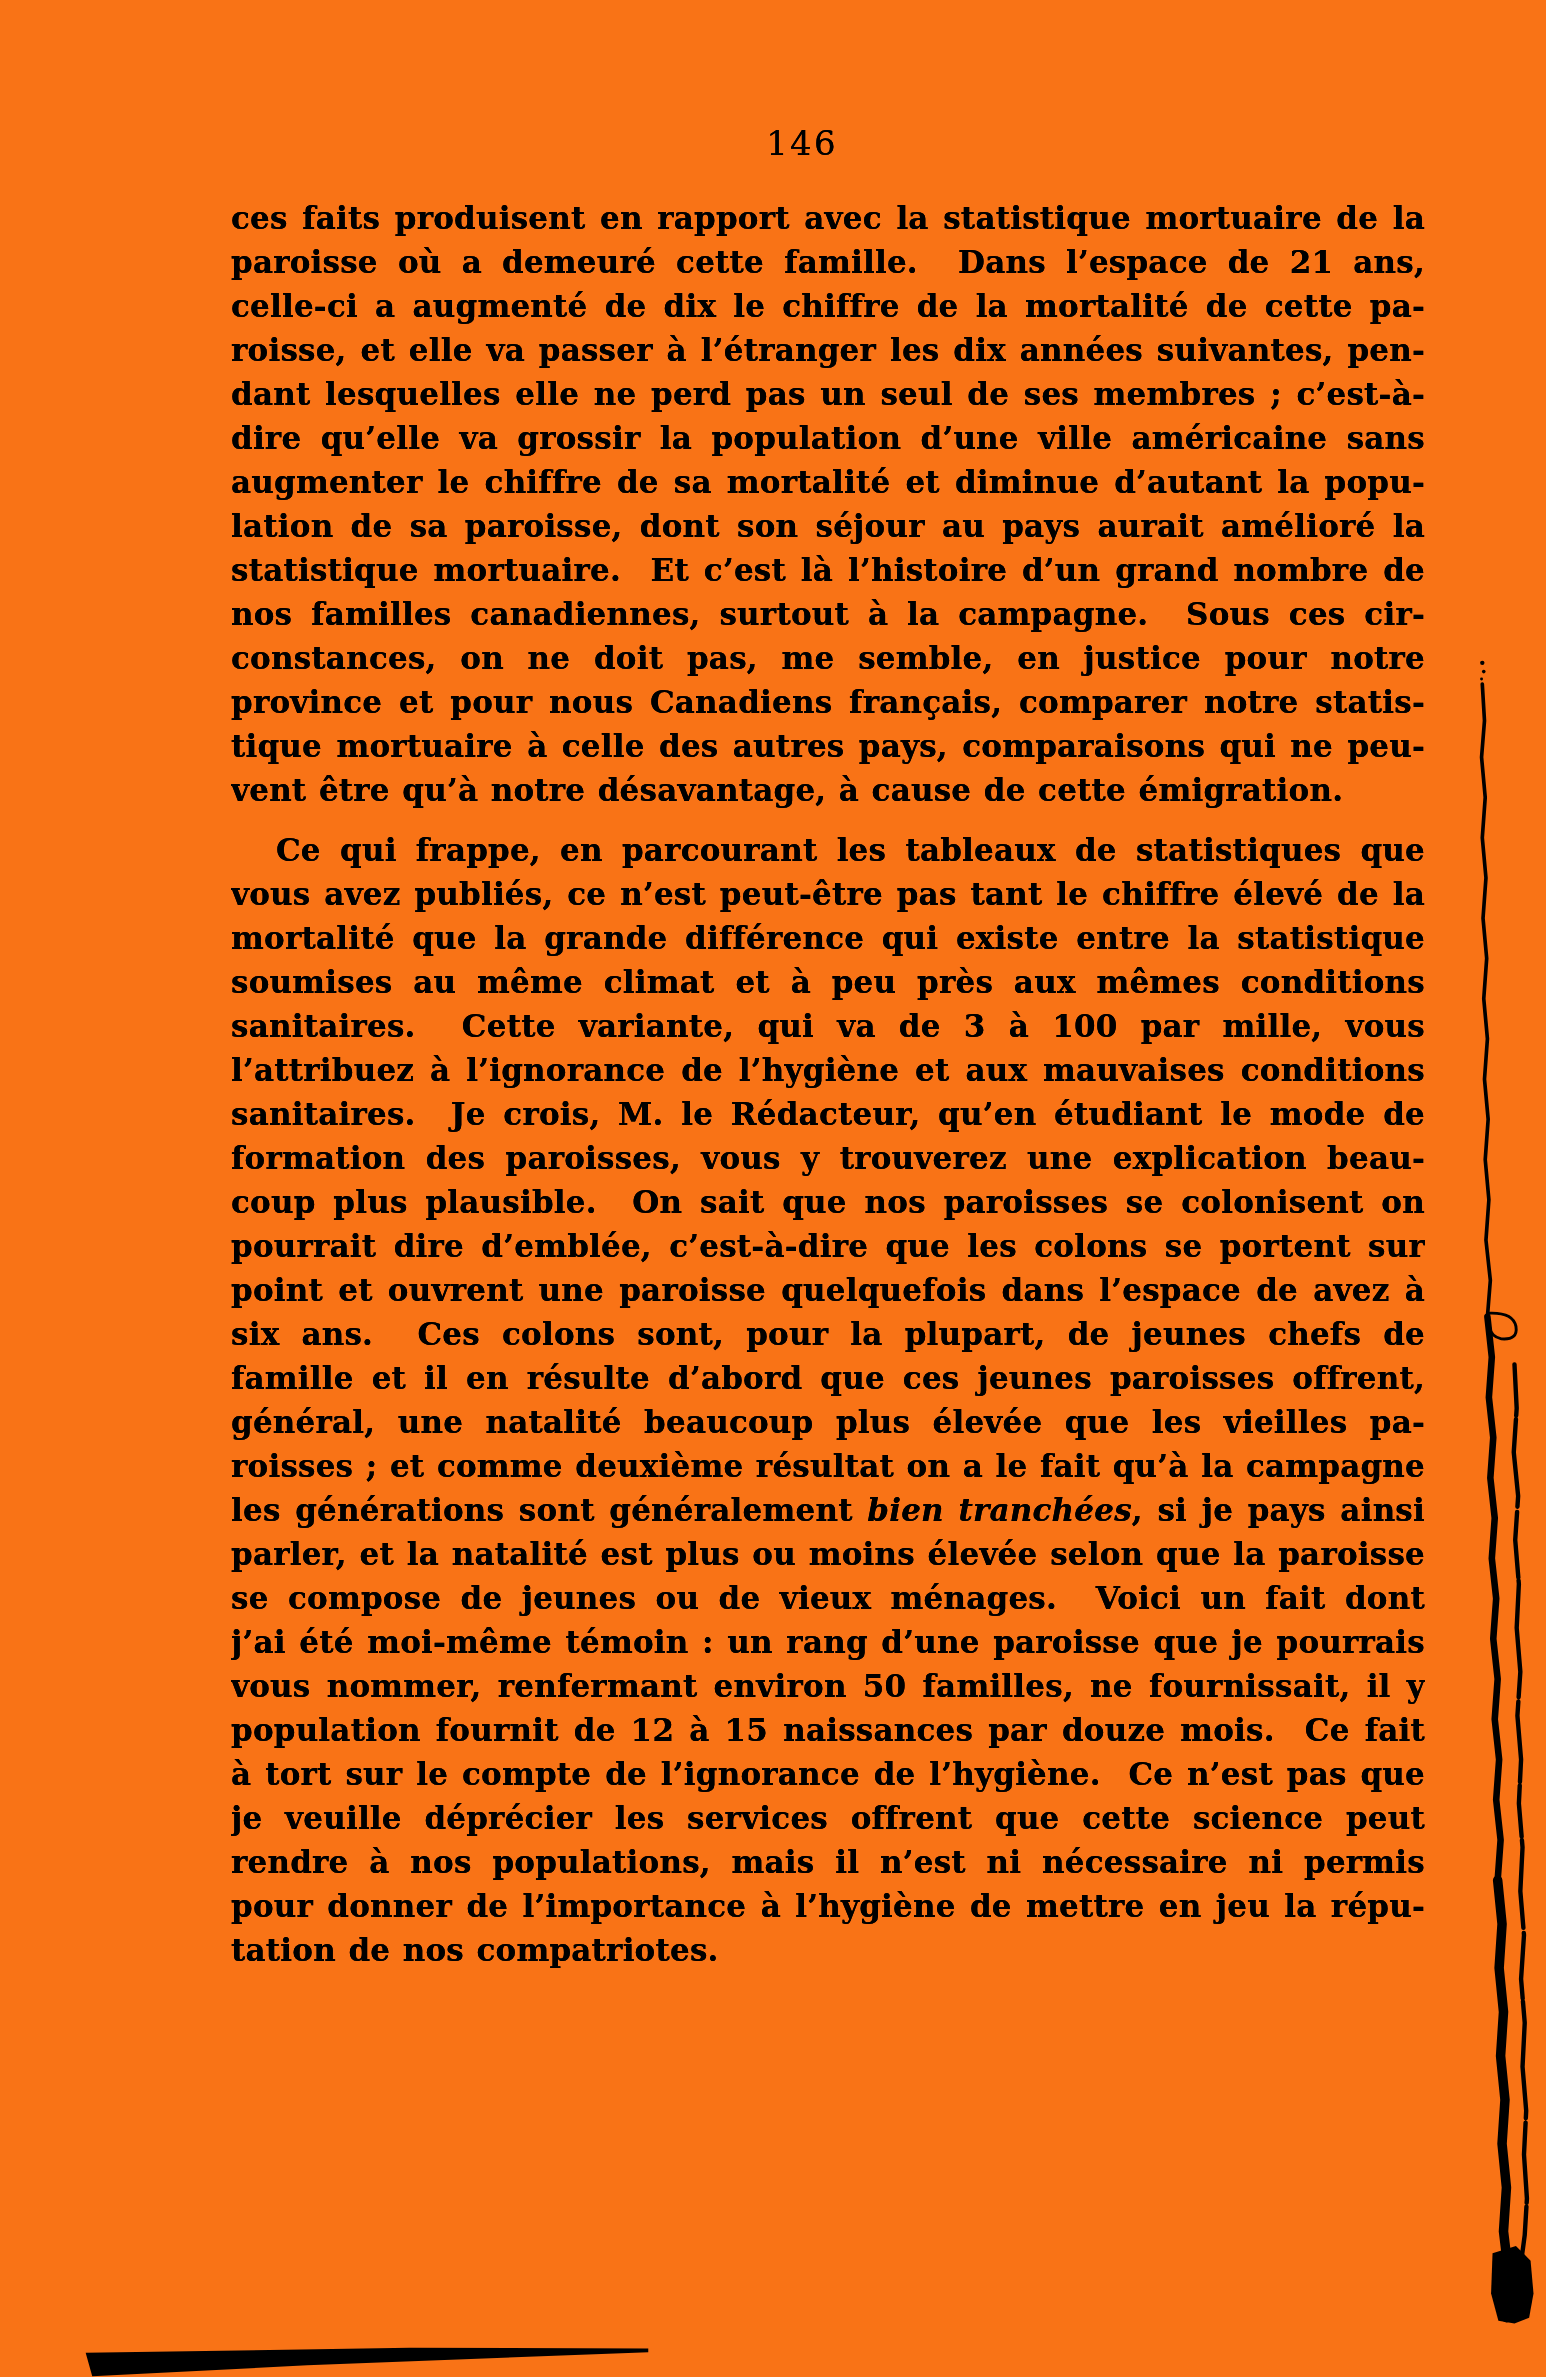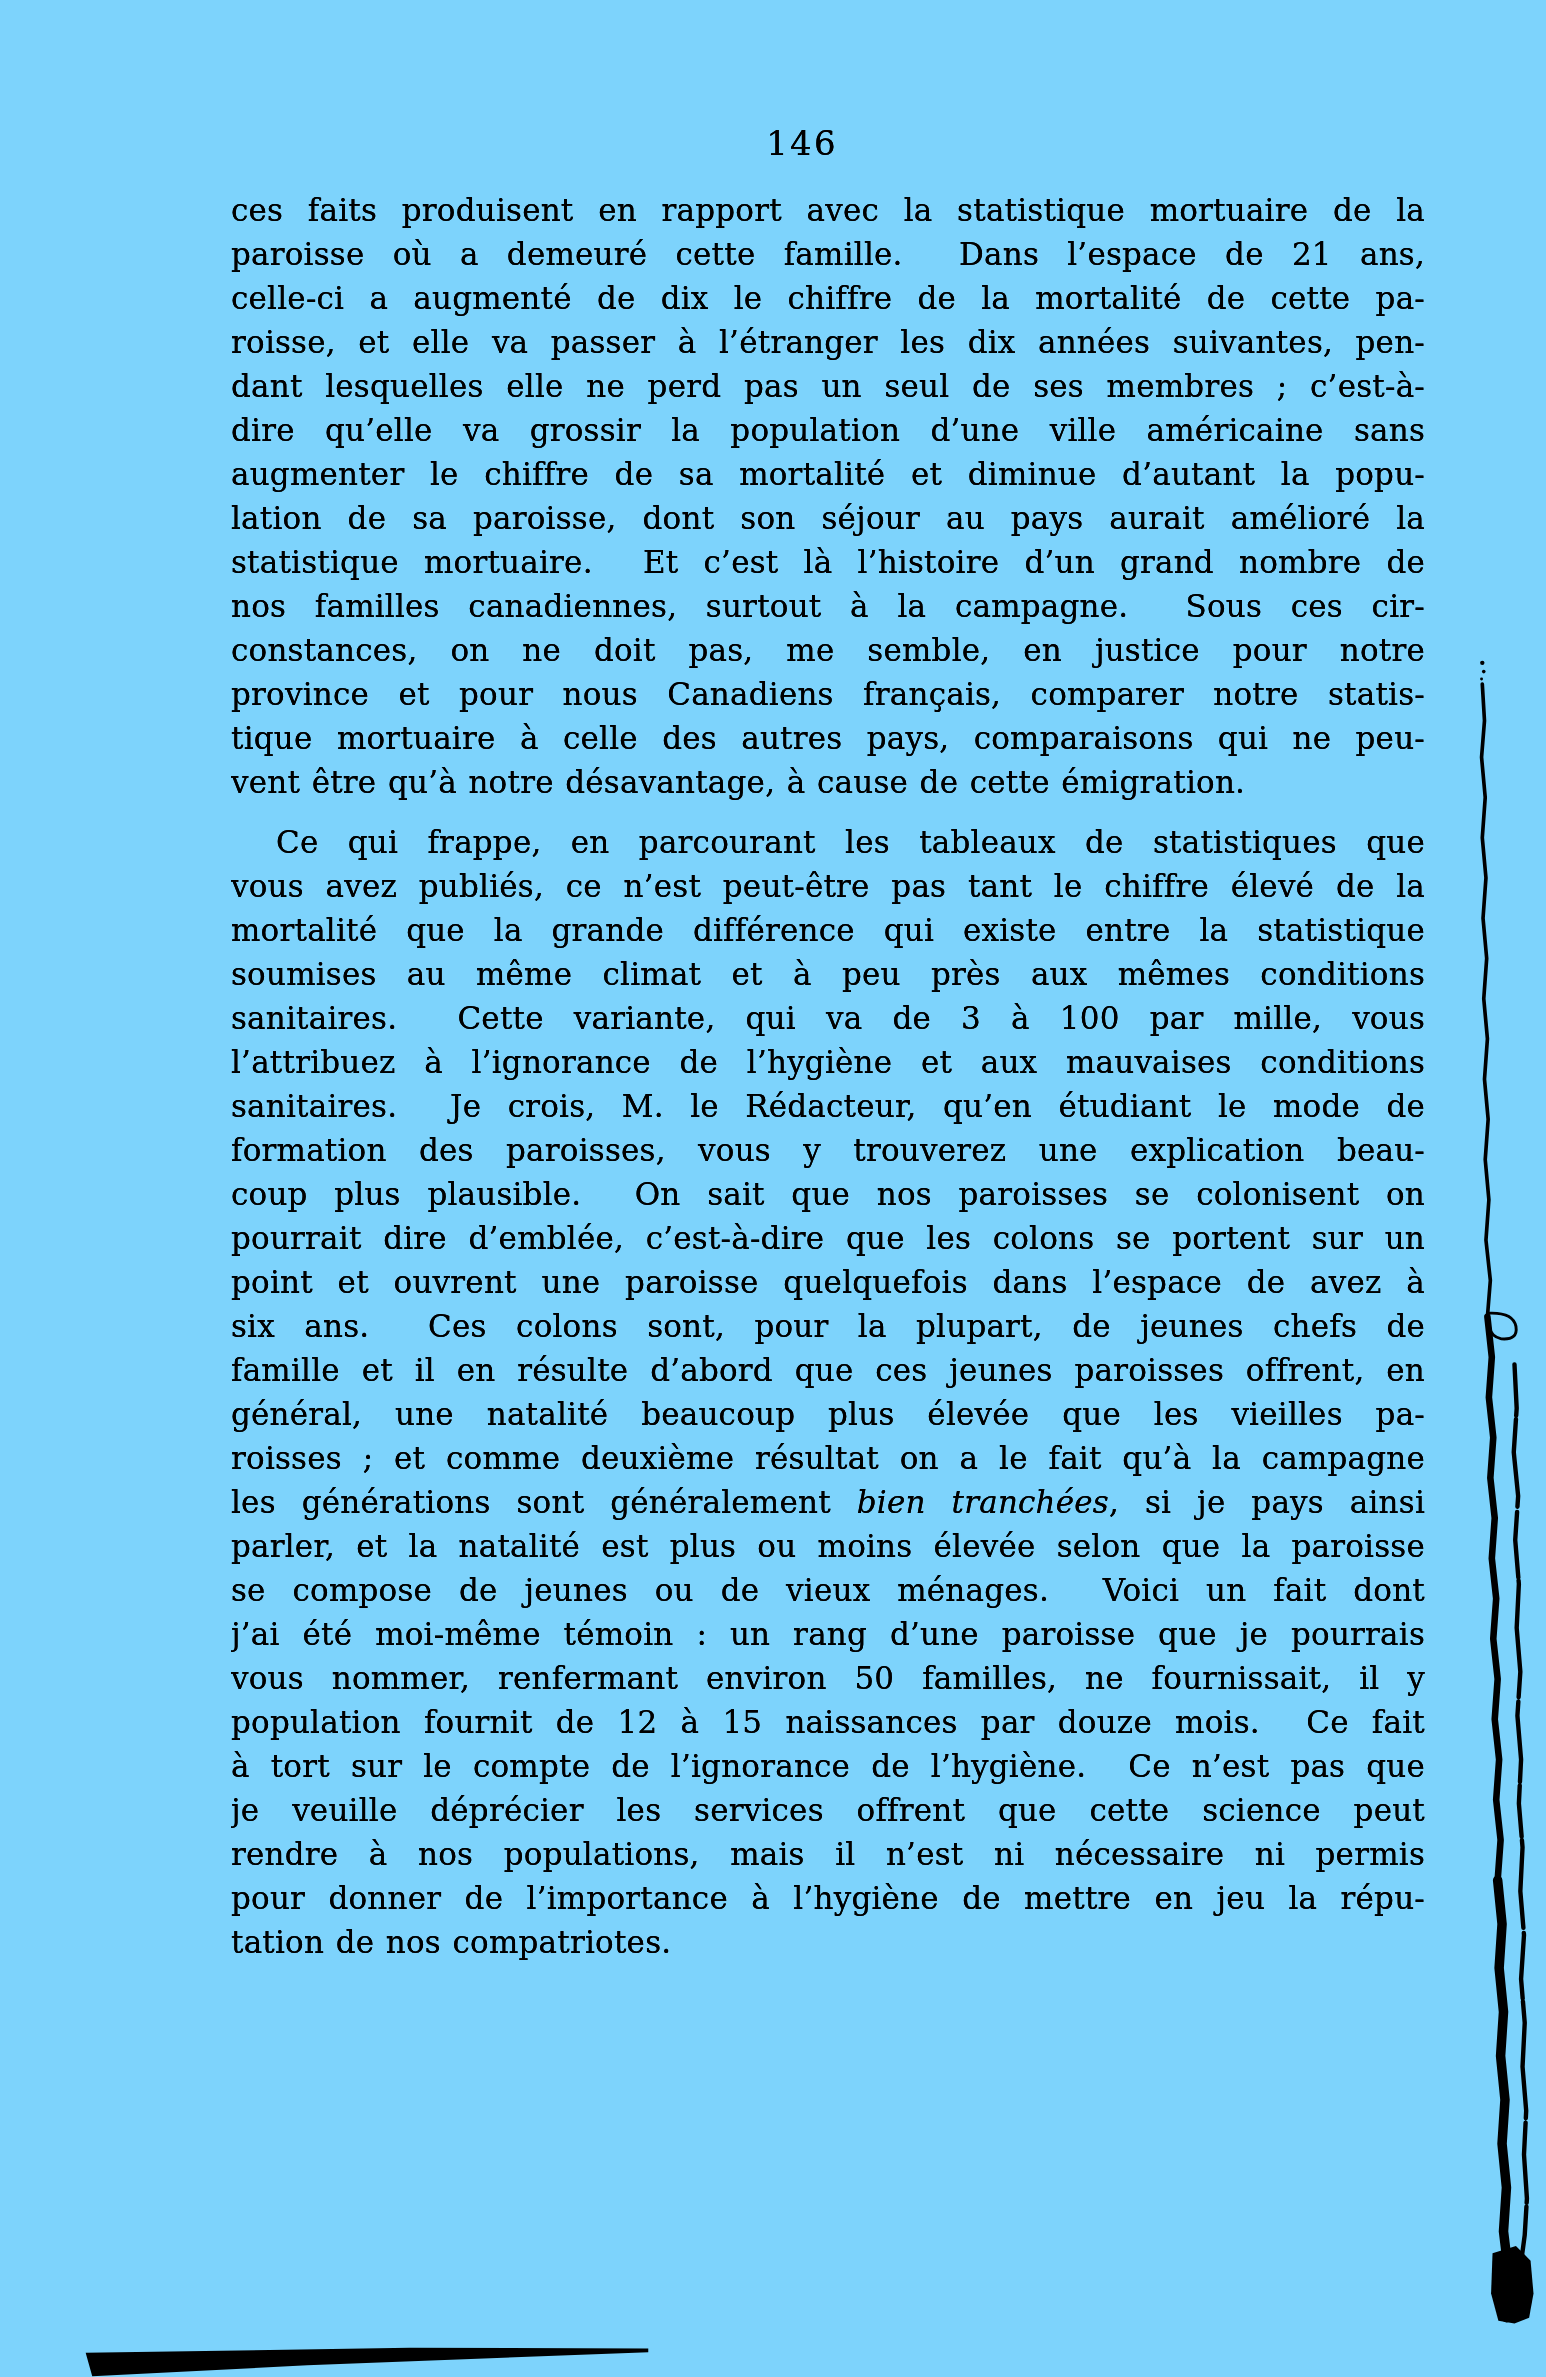--- a/index.html
+++ b/index.html
@@ -1,34 +1,34 @@
 <!DOCTYPE html>
 <html lang="fr" style="font-size:11.7px"><head>
 <meta charset="utf-8">
 <style>
   html,body{margin:0;padding:0;background:#ffffff;}
   .page{
     position:relative;
     width:1546px;height:2377px;
-    background:#7dd3fc;
+    background:#f97316;
     color:#000000;
     font-family:"DejaVu Serif","Liberation Serif",serif;
     overflow:hidden;
   }
   .pagenum{
     position:absolute;
     top:123px;left:692px;width:220px;
     text-align:center;
     font-size:34px;
     letter-spacing:2.2px;
     text-shadow:0 0 0.6px #000;
   }
   .textblock{
     position:absolute;
-    left:231px;top:188px;width:1194px;
+    left:231px;top:196px;width:1194px;font-weight:bold;
   }
   .ln{
     height:44px;
     line-height:44px;
     font-size:31px;
     letter-spacing:0.2px;
     word-spacing:1.5px;
     text-align:justify;
     text-align-last:justify;
     white-space:normal;

